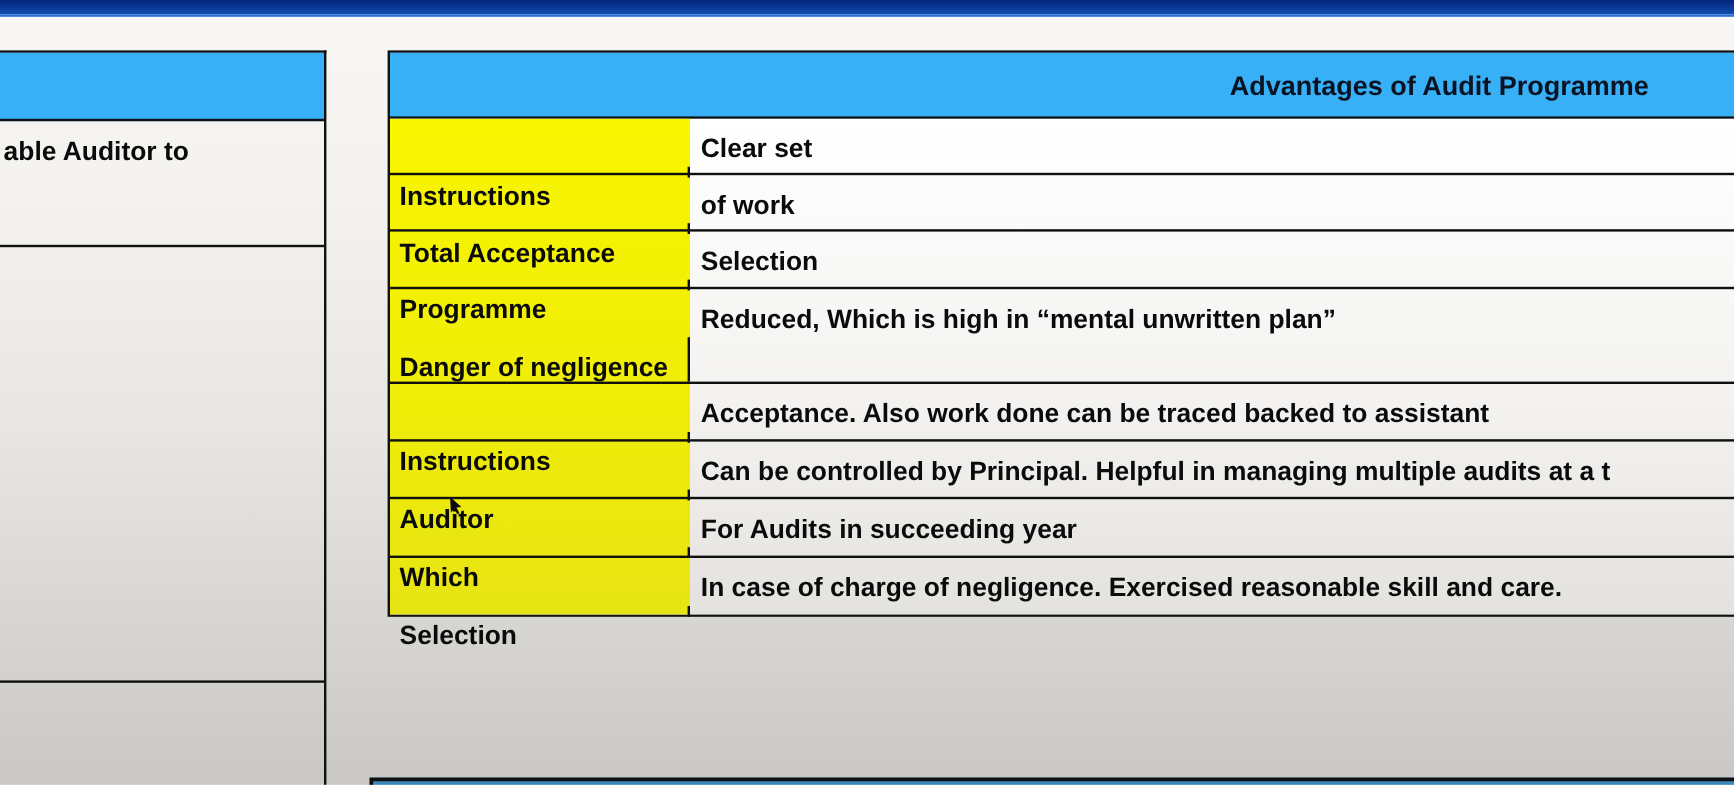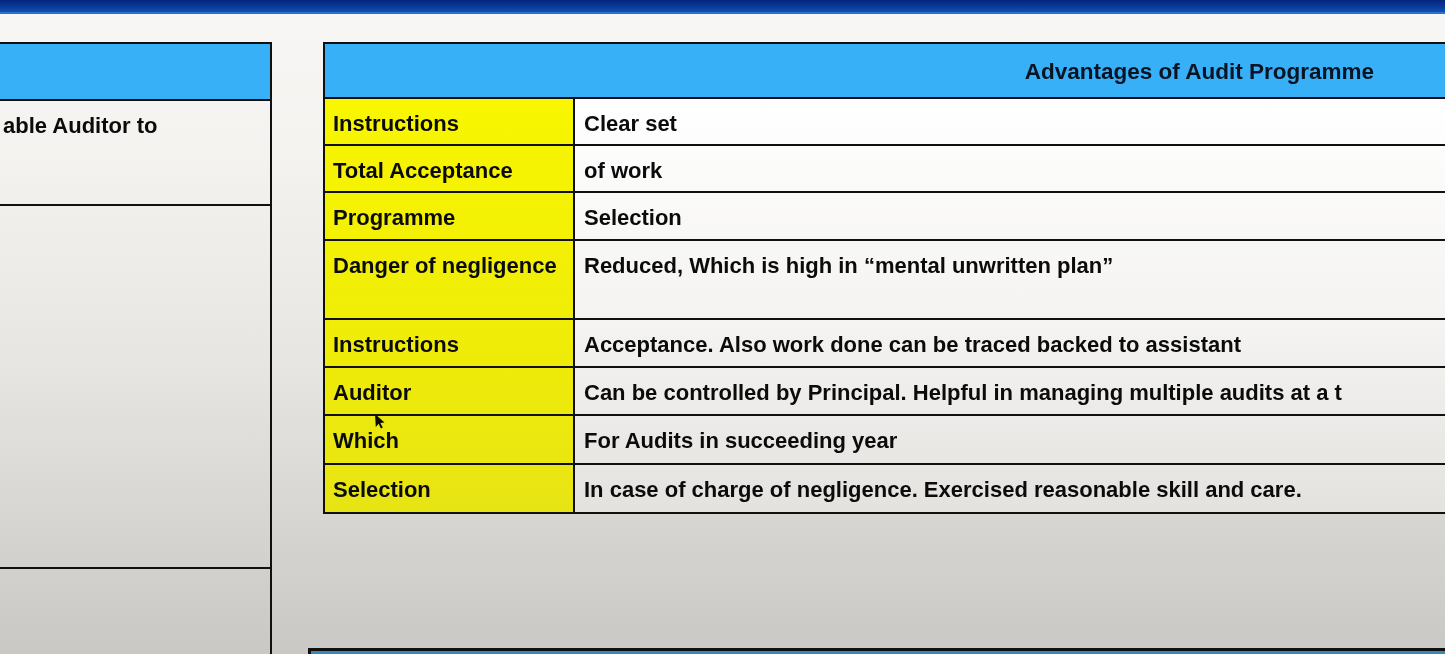--- a/index.html
+++ b/index.html
@@ -37,21 +37,21 @@
     background-image:
       linear-gradient(180deg,#f8f600 0%,#efec08 60%,#e7e414 100%),
       linear-gradient(180deg,#ffffff 0%,#f4f3f1 55%,#e3e2df 100%);
     background-size:250px 100%,100% 100%;
     background-repeat:no-repeat;
   }
   .mt-row{display:flex;border-bottom:2px solid #101010;}
   .mt-row:last-child{border-bottom:none;}
   .label-cell{
     width:240px;border-right:2px solid #101010;
-    padding:9px 0 0 8px;font-size:22px;line-height:31px;
+    padding:9px 0 0 8px;font-size:22px;line-height:31px;margin-top:40px;
   }
   .value-cell{
     flex:1;padding:9px 0 0 9px;font-size:22px;line-height:31px;
     white-space:nowrap;overflow:hidden;
   }
   .h54{height:45px;} .h55{height:46px;} .h86{height:77px;} .h56{height:47px;}
   
   .bottom-table{
     position:absolute;left:308px;top:648px;width:1160px;height:30px;
     border:3px solid #101010;background:#3a87b8;

